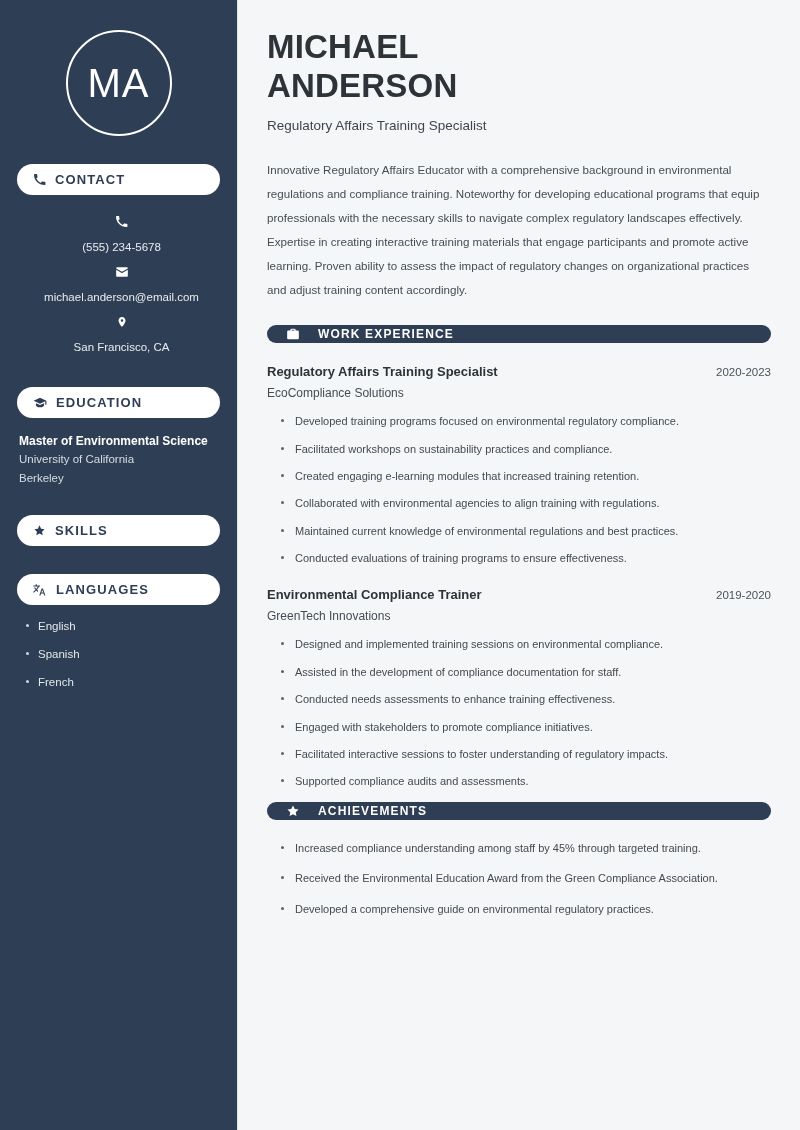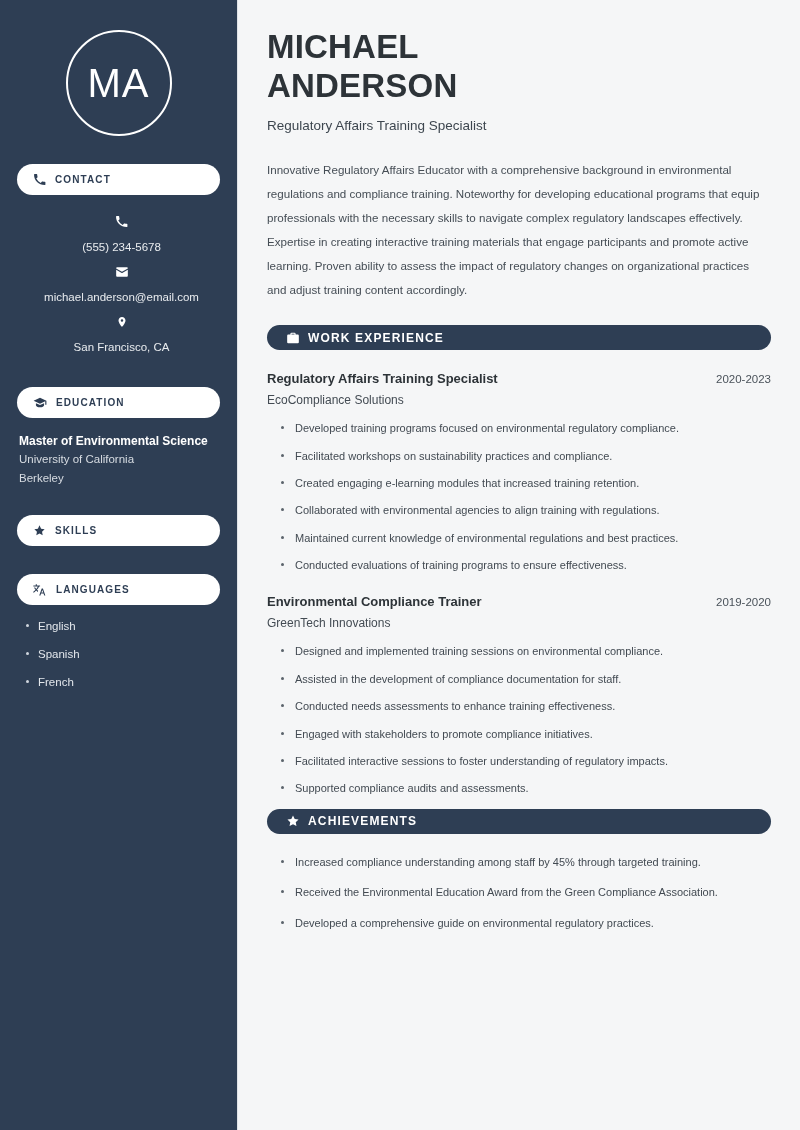--- a/index.html
+++ b/index.html
@@ -33,21 +33,21 @@
   .pill {
     background:#ffffff; color:#2e3e54;
     border-radius:999px;
     height:31px;
     display:flex; align-items:center;
     padding:0 16px;
     gap:9px;
     margin-top:28px;
   }
   .pill-label {
-    font-size:10px; font-weight:700; letter-spacing:1.1px; text-transform:uppercase;
+    font-size:13px; font-weight:700; letter-spacing:1.1px; text-transform:uppercase;
   }
   .pill .icon { display:flex; align-items:center; }
   .pill .icon svg { display:block; }
 
   .contact-list { margin-top:14px; }
   .contact-row {
     display:flex; align-items:center; gap:11px;
     padding:6px 0 6px 6px;
     font-size:11.5px; color:#e9ecef;flex-direction:column;
   }
@@ -84,23 +84,23 @@
   .summary {
     margin-top:25px;
     font-size:11.6px; line-height:2.07; color:#454d55;
     max-width:504px;
   }
 
   .bar {
     margin-top:23px;
     background:#2e3e54; color:#ffffff;
     border-radius:999px;
-    height:25px;
+    height:18px;
     display:flex; align-items:center;
-    padding:0 19px; gap:8px;
+    padding:0 19px; gap:18px;
   }
   .bar-label { font-size:12px; font-weight:700; letter-spacing:1.15px; text-transform:uppercase; }
   .bar .icon { display:flex; align-items:center; }
 
   .job { margin-top:21px; }
   .job-head { display:flex; justify-content:space-between; align-items:baseline; }
   .job-title { font-size:13px; font-weight:700; color:#2d3338; }
   .job-dates { font-size:11.5px; color:#4a525a; white-space:nowrap; }
   .job-company { margin-top:7px; font-size:12px; color:#434b53; }
 

